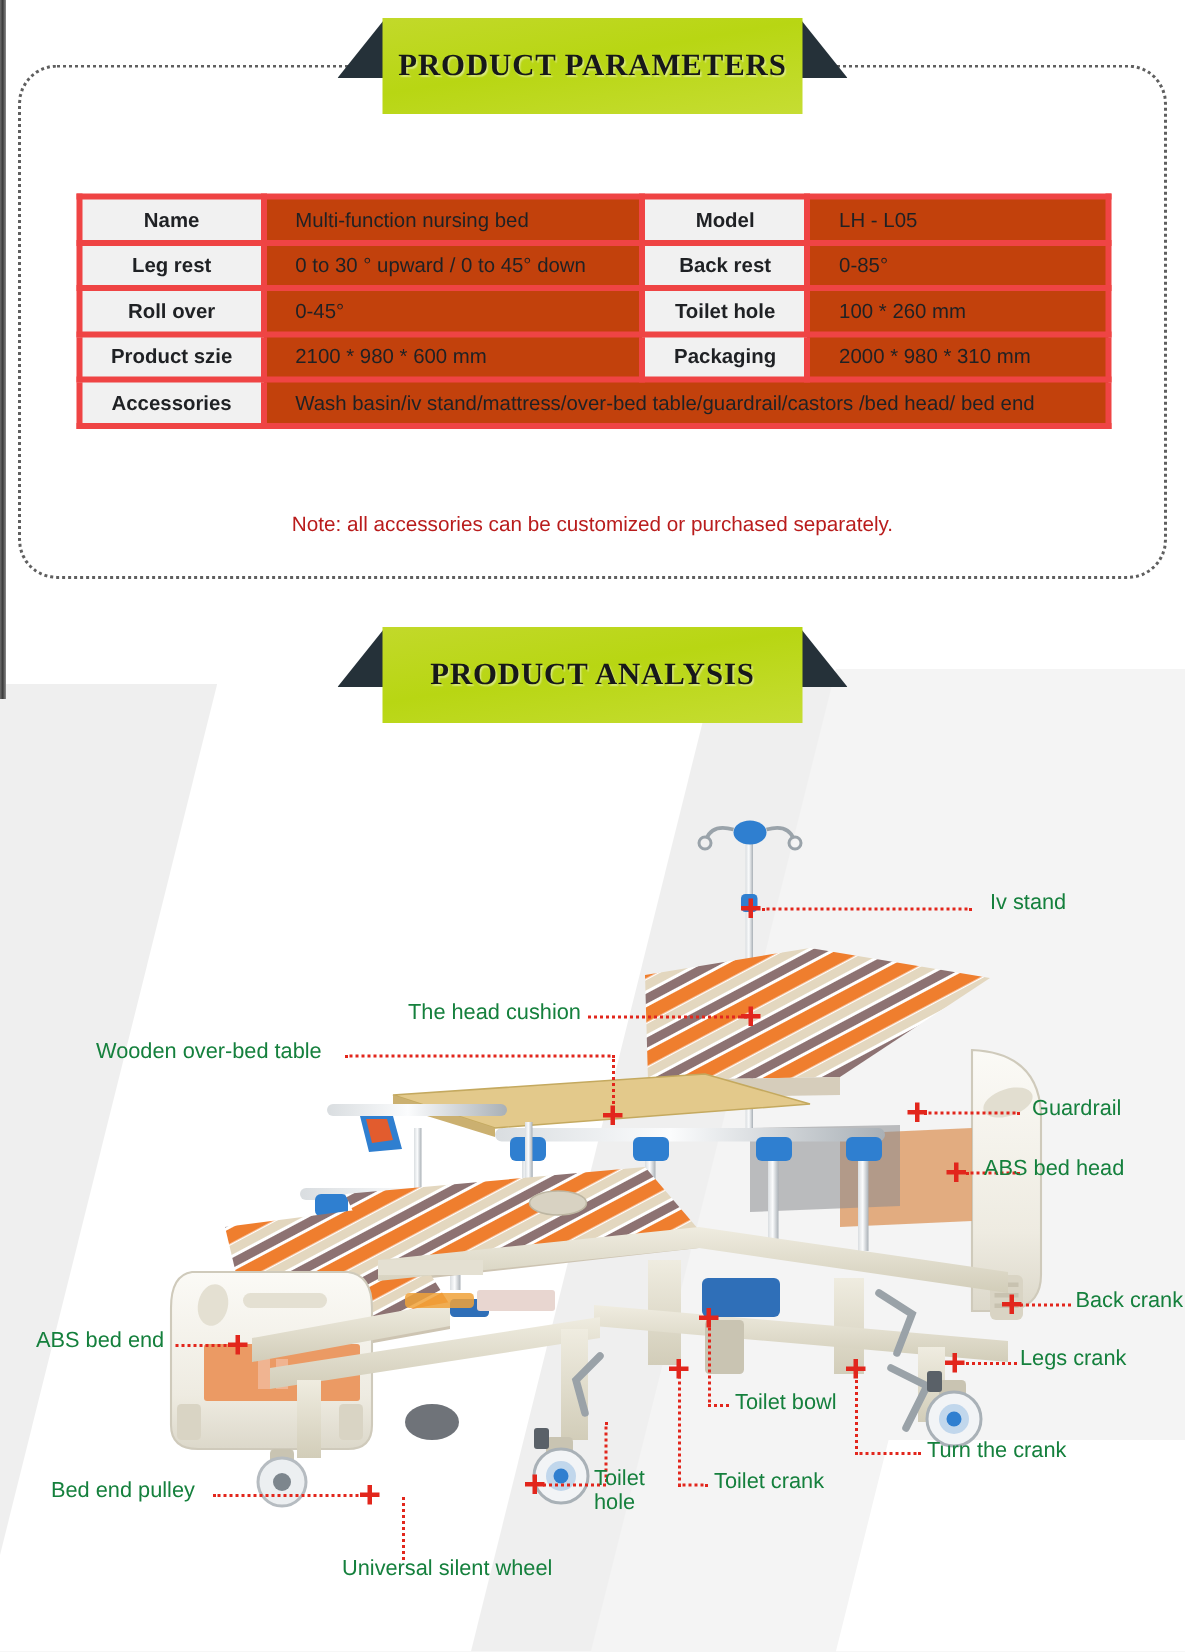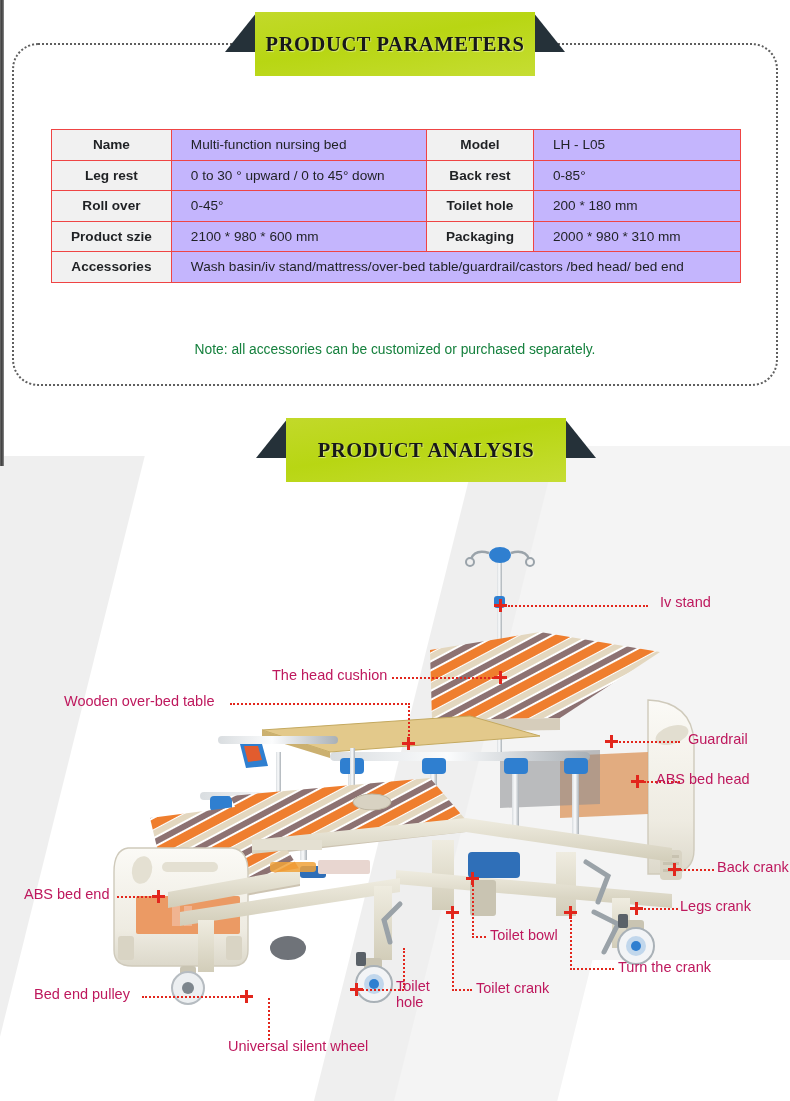--- a/index.html
+++ b/index.html
@@ -79,44 +79,44 @@
   
   .spec-table {
     position: absolute;
     left: 51px; top: 129px;
     width: 690px;
     border-collapse: collapse;
     font-size: 13.6px;
     color: #1f2124;
   }
   .spec-table td {
-    border: 1px solid #ef4444;
+    border: 4px solid #ef4444;
     height: 30.5px;
     padding: 0 19px;
     white-space: nowrap;
   }
   .spec-table td.lbl {
     background: #f1f1f1;
     text-align: center;
     font-weight: 600;
     width: 100px;
   }
   .spec-table td.val {
-    background: #c4b5fd;
+    background: #c2410c;
     width: 315px;
   }
   .spec-table td.val-wide { width: 589px; margin-left: 12px; }
 
   .note-line {
     position: absolute;
     top: 342px;
     left: 0; width: 790px;
     text-align: center;
     font-size: 13.8px;
-    color: #15803d;
+    color: #b91c1c;
   }
 
   
   .analysis-section {
     position: absolute;
     left: 0; top: 400px;
     width: 790px; height: 701px;
     background: #efefef;
     overflow: hidden;
   }
@@ -141,35 +141,35 @@
     transform: skewX(-14deg);
     background: #f4f4f4;
   }
   .band-c {
     left: 560px; top: 560px;
     width: 420px; height: 260px;
     transform: skewX(-14deg);
     background: #ffffff;
   }
 
-  .analysis-ribbon { top: 18px; margin-left: 31px; }
+  .analysis-ribbon { top: 18px; }
 
   
   .bed-art {
     position: absolute;
     left: 0; top: 0;
     width: 790px; height: 701px;
     pointer-events: none;
   }
 
   
   .callout {
     position: absolute;
     font-size: 14.5px;
-    color: #be185d;
+    color: #15803d;
     white-space: nowrap;
     font-weight: 500;
     z-index: 20;
   }
   .callout.two-line { white-space: normal; width: 54px; line-height: 1.12; }
 
   
   .leader {
     position: absolute;
     border-top: 2px dotted #e2261c;
@@ -223,21 +223,21 @@
       <tr>
         <td class="lbl">Leg rest</td>
         <td class="val">0 to 30 ° upward / 0 to 45° down</td>
         <td class="lbl">Back rest</td>
         <td class="val">0-85°</td>
       </tr>
       <tr>
         <td class="lbl">Roll over</td>
         <td class="val">0-45°</td>
         <td class="lbl">Toilet hole</td>
-        <td class="val">200 * 180 mm</td>
+        <td class="val">100 * 260 mm</td>
       </tr>
       <tr>
         <td class="lbl">Product szie</td>
         <td class="val">2100 * 980 * 600 mm</td>
         <td class="lbl">Packaging</td>
         <td class="val">2000 * 980 * 310 mm</td>
       </tr>
       <tr>
         <td class="lbl">Accessories</td>
         <td class="val val-wide" colspan="3">Wash basin/iv stand/mattress/over-bed table/guardrail/castors /bed head/ bed end</td>

